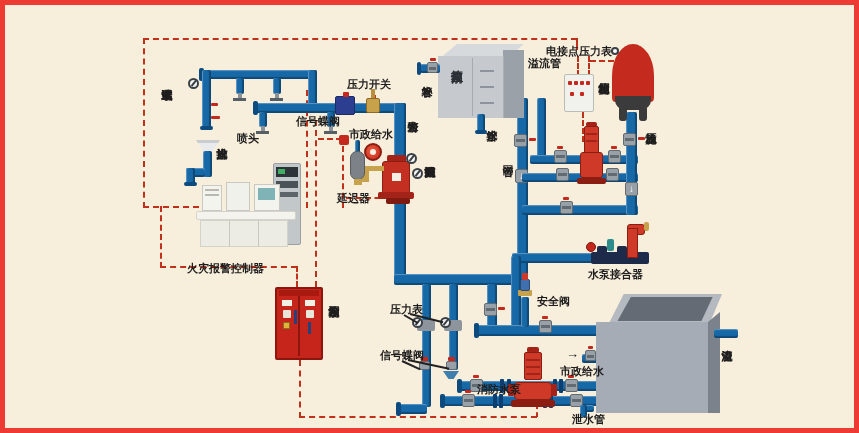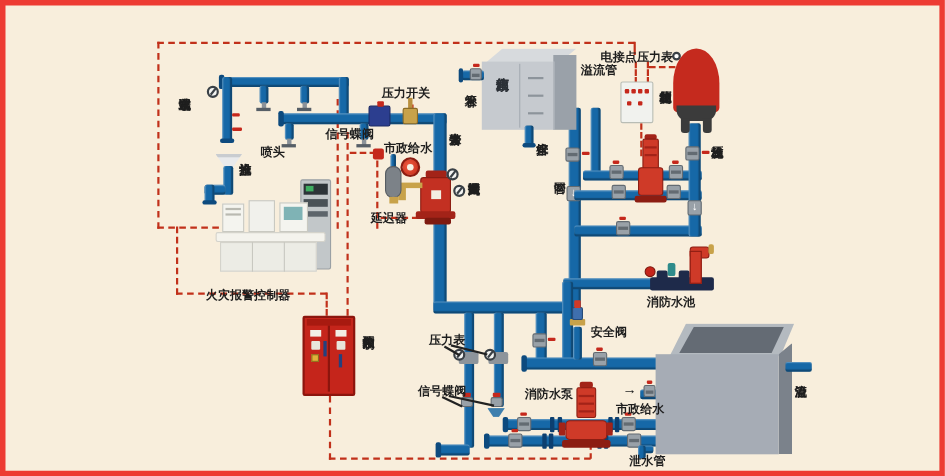--- a/index.html
+++ b/index.html
@@ -306,22 +306,22 @@
   <div class="lv" style="left:424px;top:157px;height:64px">湿式报警阀</div>
   <div class="lh" style="left:187px;top:261px">火灾报警控制器</div>
   <div class="lv" style="left:328px;top:297px;height:64px">水泵控制箱</div>
   <div class="lv" style="left:421px;top:77px;height:40px">补水管</div>
   <div class="lv" style="left:486px;top:121px;height:40px">排水管</div>
   <div class="lv" style="left:502px;top:157px;height:28px">管网</div>
   <div class="lh" style="left:528px;top:56px">溢流管</div>
   <div class="lh" style="left:546px;top:44px">电接点压力表</div>
   <div class="lv" style="left:598px;top:74px;height:54px">稳压控制箱</div>
   <div class="lv" style="left:645px;top:124px;height:54px">稳压设施</div>
-  <div class="lh" style="left:588px;top:267px">消防水池</div>
+  <div class="lh" style="left:588px;top:267px">水泵接合器</div>
   <div class="lh" style="left:537px;top:294px">安全阀</div>
   <div class="lh" style="left:390px;top:302px">压力表</div>
   <div class="lh" style="left:380px;top:348px">信号蝶阀</div>
-  <div class="lh" style="left:477px;top:351px">消防水泵</div>
+  <div class="lh" style="left:477px;top:382px">消防水泵</div>
   <div class="lh" style="left:560px;top:364px">市政给水</div>
   <div class="lv" style="left:721px;top:341px;height:44px">溢流管</div>
   <div class="lh" style="left:572px;top:412px">泄水管</div>
 
 </div>
 
 </body></html>

